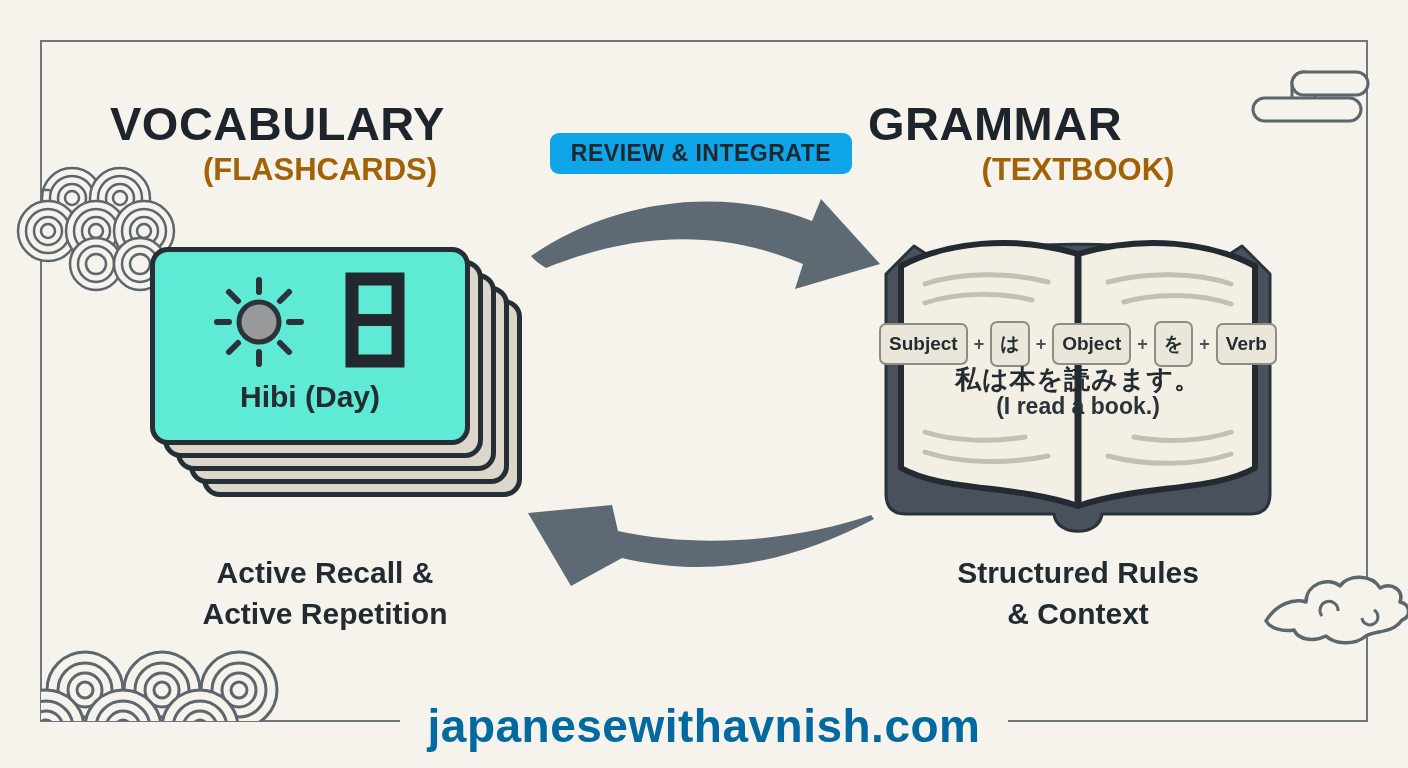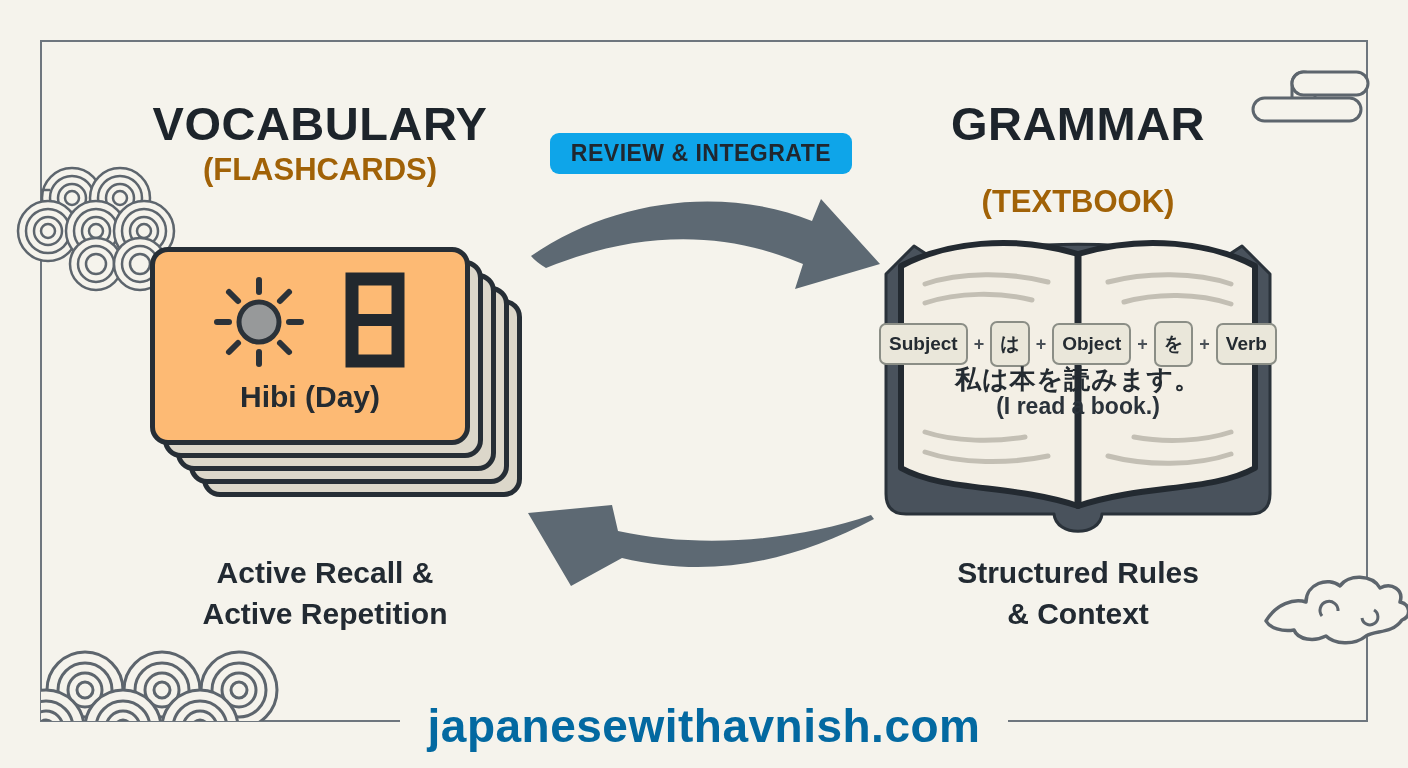--- a/index.html
+++ b/index.html
@@ -14,21 +14,21 @@
   .canvas { position:absolute; inset:0; width:1408px; height:768px; }
 
   .frame {
     position:absolute; left:40px; top:40px; width:1328px; height:682px;
     border:2px solid #6e767e; z-index:1;
   }
   .gfx { position:absolute; inset:0; z-index:2; }
   .layer { position:absolute; inset:0; z-index:3; }
 
   .title {
-    position:absolute; width:420px; text-align:center;
+    position:absolute; width:420px; 
     font-weight:800; font-size:47px; letter-spacing:.5px; color:#1d242b;
   }
   .subtitle {
     position:absolute; width:420px; text-align:center;
     font-weight:800; font-size:31px; color:#a16207;
   }
 
   .badge-wrap { position:absolute; width:420px; text-align:center; }
   .badge {
     display:inline-block; background:#0ea5e9; border-radius:9px;
@@ -40,21 +40,21 @@
     position:absolute; width:420px; text-align:center;
     font-weight:700; font-size:30px; line-height:41px; color:#222a32;
   }
 
   
   .stack { position:absolute; left:150px; top:247px; width:374px; height:254px; }
   .card {
     position:absolute; width:320px; height:198px;
     border:5px solid #262e36; border-radius:18px; background:#dcd7ca;
   }
-  .card.front { background:#fdba74; left:0; top:0;
+  .card.front { background:#5eead4; left:0; top:0;
     display:flex; flex-direction:column; align-items:center; }
   .card-face-row { display:flex; align-items:center; justify-content:center; gap:34px; margin-top:18px; }
   .card-reading { font-weight:800; font-size:30px; color:#242b31; margin-top:6px; }
 
   
   .formula-row {
     position:absolute; left:893px; top:321px; width:370px;
     display:flex; align-items:center; justify-content:center; gap:6px;
   }
   .f-box {
@@ -276,21 +276,21 @@
     <div class="caption" style="left:115px; top:552px;">
       <div>Active Recall &amp;</div>
       <div>Active Repetition</div>
     </div>
 
     <div class="badge-wrap" style="left:491px; top:133px;">
       <span class="badge">REVIEW &amp; INTEGRATE</span>
     </div>
 
     <div class="title" style="left:868px; top:96px;">GRAMMAR</div>
-    <div class="subtitle" style="left:868px; top:152px;margin-top:32px;">(TEXTBOOK)</div>
+    <div class="subtitle" style="left:868px; top:152px;">(TEXTBOOK)</div>
 
     <div class="formula-row">
       <span class="f-box">Subject</span>
       <span class="f-plus">+</span>
       <span class="f-box">は</span>
       <span class="f-plus">+</span>
       <span class="f-box">Object</span>
       <span class="f-plus">+</span>
       <span class="f-box">を</span>
       <span class="f-plus">+</span>

